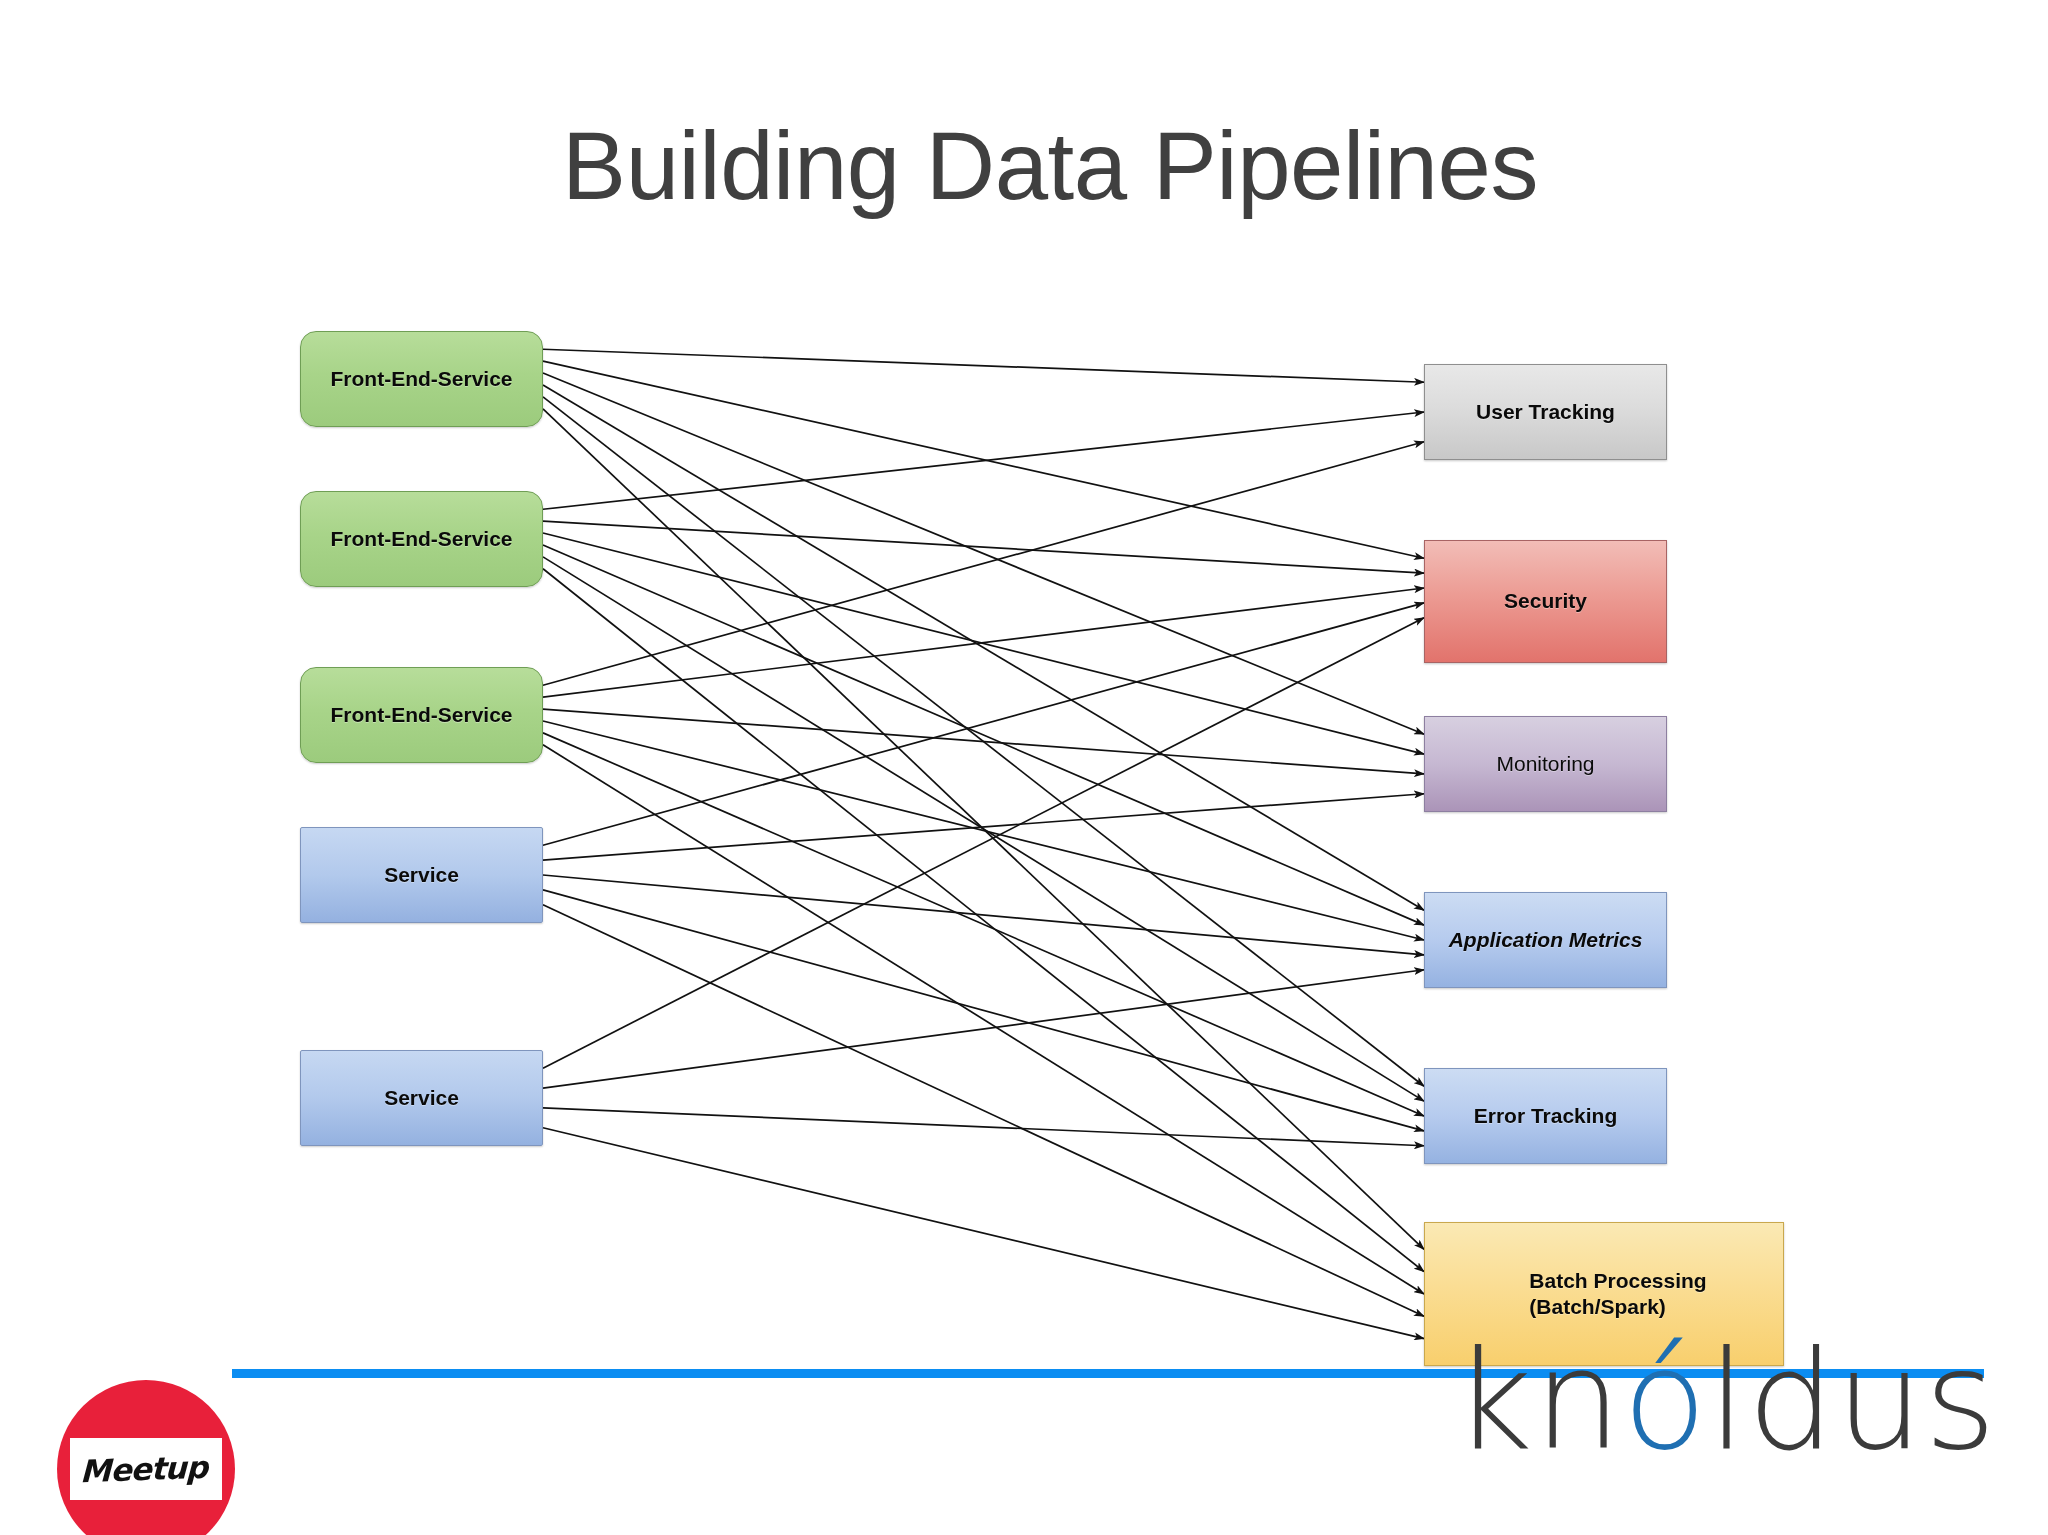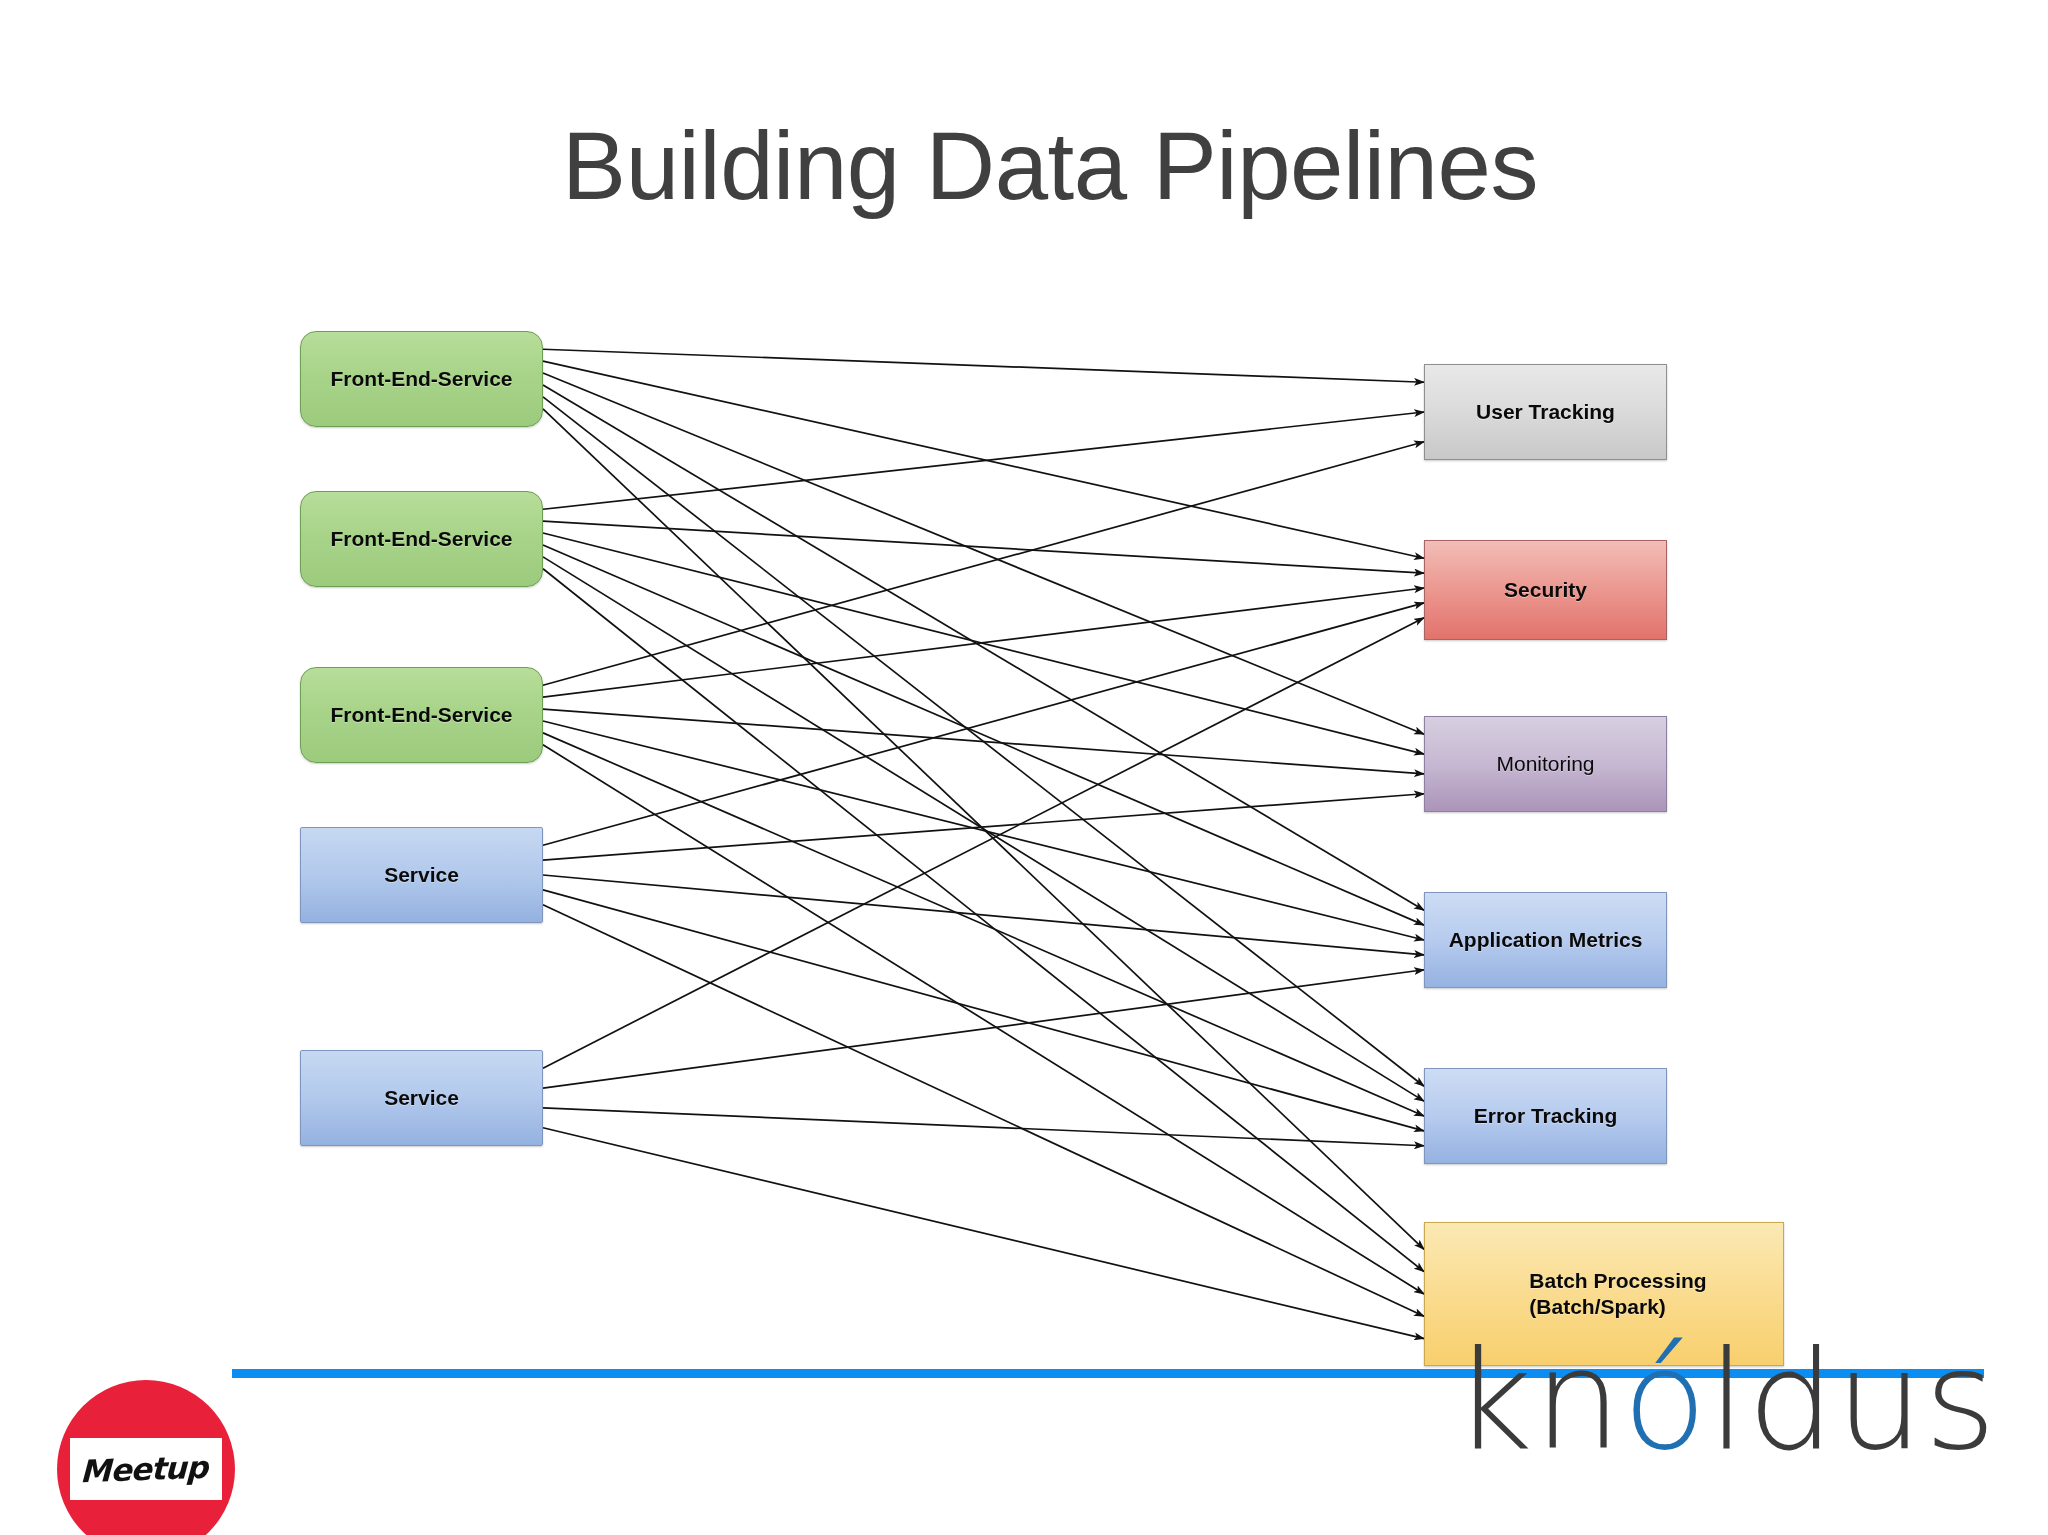--- a/index.html
+++ b/index.html
@@ -225,27 +225,27 @@
   <div class="node node-service" style="left:300px;top:827px;width:243px;height:96px;">
     <span>Service</span>
   </div>
   <div class="node node-service" style="left:300px;top:1050px;width:243px;height:96px;">
     <span>Service</span>
   </div>
 
   <div class="node node-gray" style="left:1424px;top:364px;width:243px;height:96px;">
     <span>User Tracking</span>
   </div>
-  <div class="node node-red" style="left:1424px;top:540px;width:243px;height:100px;">
+  <div class="node node-red" style="left:1424px;top:540px;width:243px;height:123px;">
     <span>Security</span>
   </div>
   <div class="node node-purple" style="left:1424px;top:716px;width:243px;height:96px;">
     <span>Monitoring</span>
   </div>
-  <div class="node node-blue" style="left:1424px;top:892px;width:243px;height:96px;">
+  <div class="node node-blue" style="left:1424px;top:892px;width:243px;height:96px;font-style:italic;">
     <span>Application Metrics</span>
   </div>
   <div class="node node-blue" style="left:1424px;top:1068px;width:243px;height:96px;">
     <span>Error Tracking</span>
   </div>
   <div class="node node-yellow" style="left:1424px;top:1222px;width:360px;height:144px;padding-left:28px;">
     <span>
       <span>Batch Processing</span><br>
       <span>(Batch/Spark)</span>
     </span>

